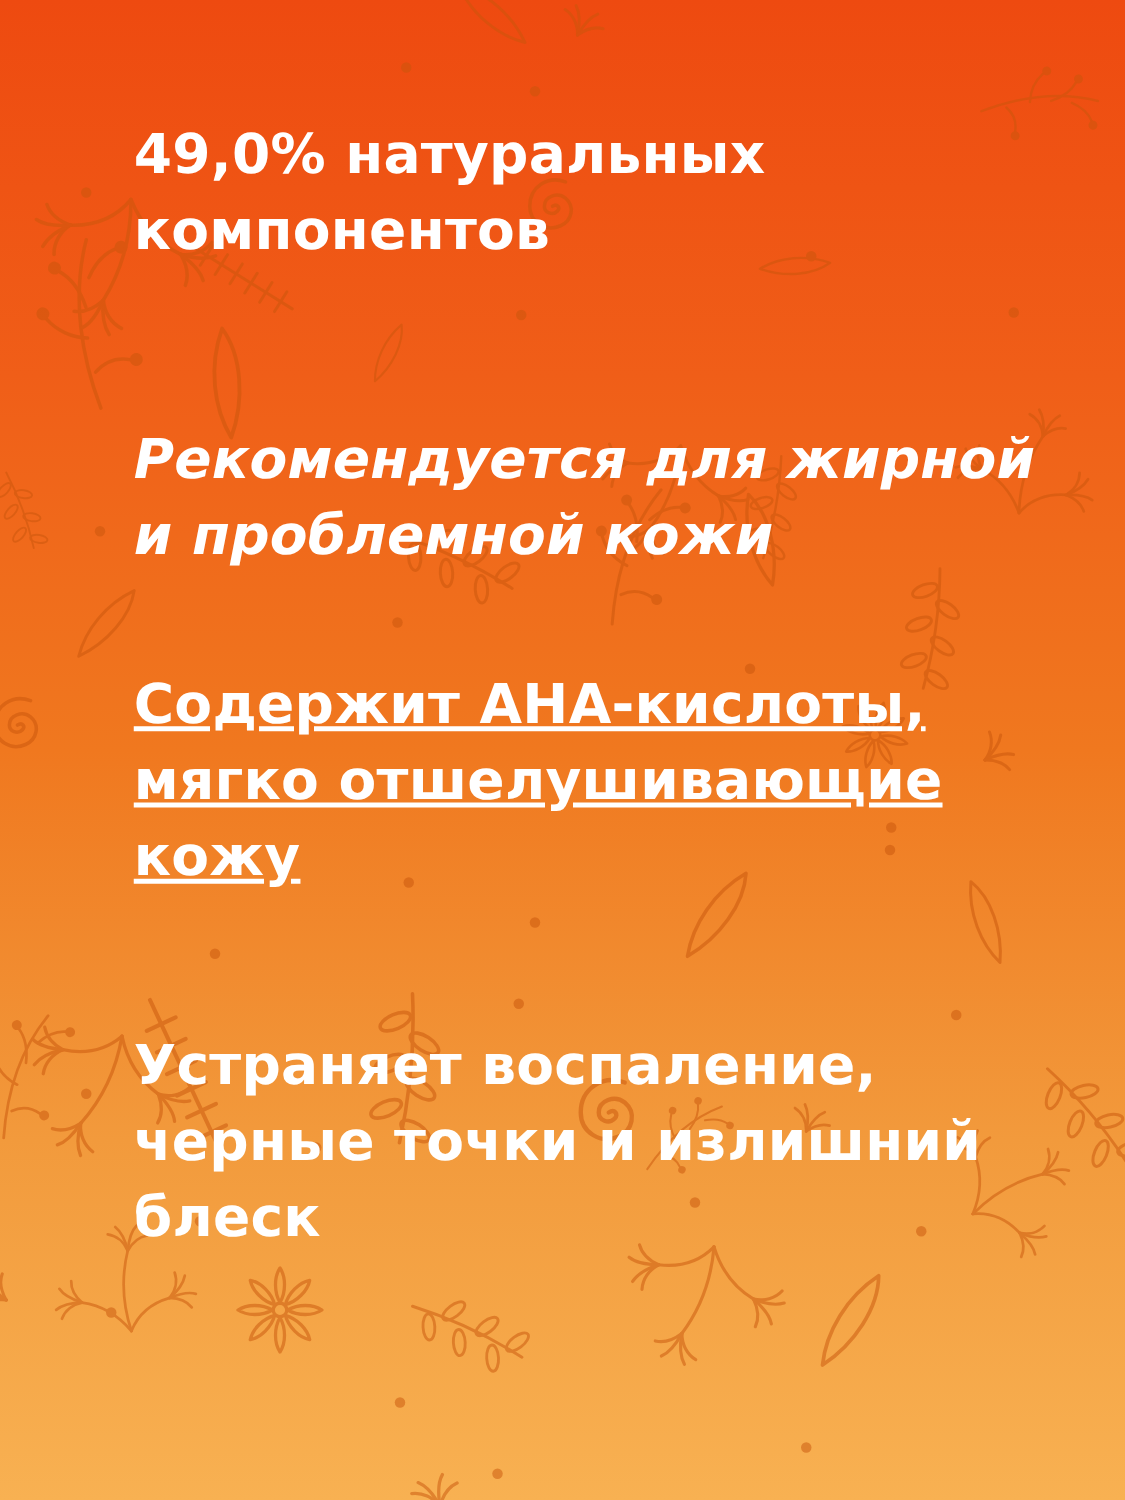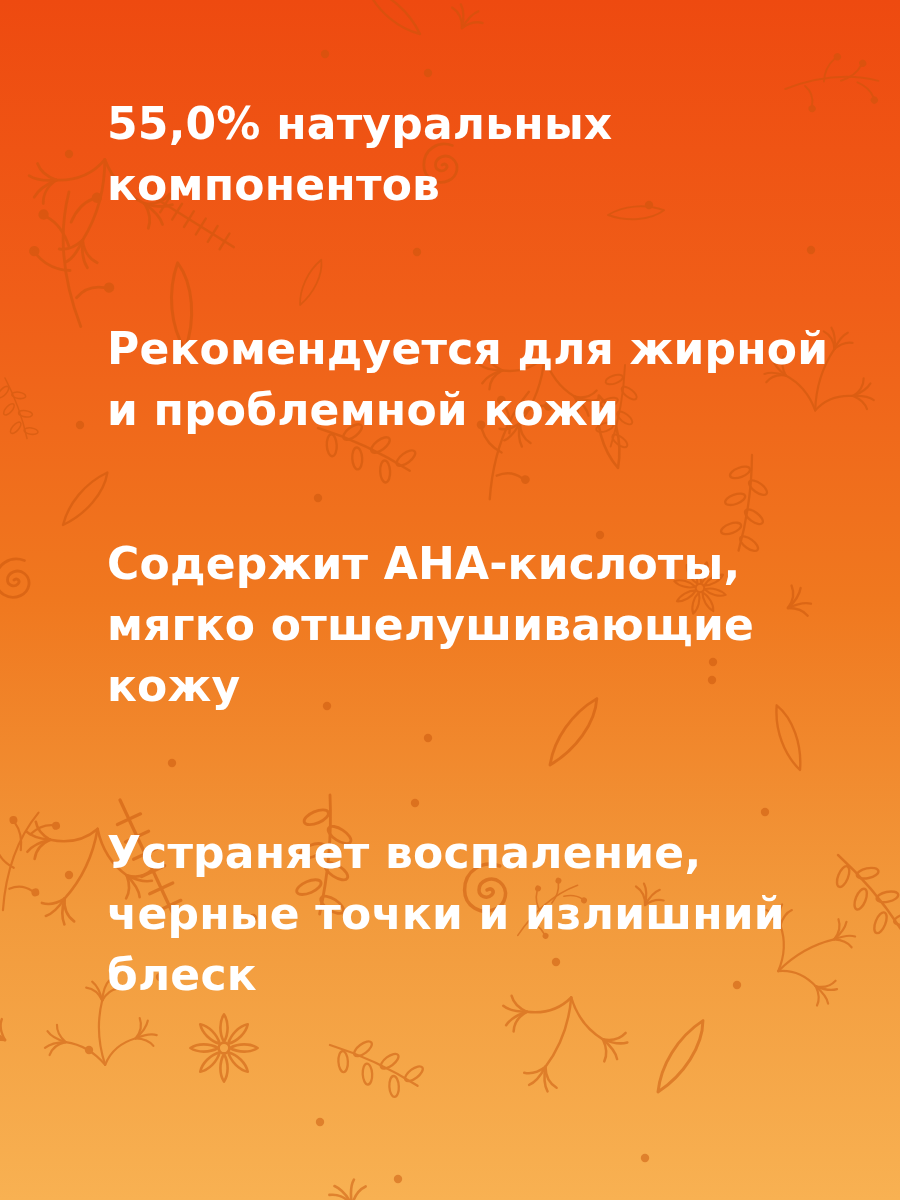--- a/index.html
+++ b/index.html
@@ -25,22 +25,22 @@
     stroke-linecap: round; stroke-linejoin: round;
   }
   .pattern .f { fill: currentColor; stroke: none; }
   .benefit {
     position: absolute; left: 107px; right: 20px; margin: 0;
     font-weight: 700; font-size: 44px; line-height: 61px;
     letter-spacing: 0.2px; color: var(--text, #FFFFFF);
     white-space: pre-line;
   }
   .b1 { top: 93px; }
-  .b2 { top: 318px; }
-  .b3 { top: 533px; }
+  .b2 { top: 337px; font-style: italic; }
+  .b3 { top: 533px; text-decoration: underline; }
   .b4 { top: 822px; }
 </style>
 </head>
 <body>
 
 <div class="card">
 
   <svg class="pattern" viewBox="0 0 900 1200" xmlns="http://www.w3.org/2000/svg" aria-hidden="true">
     <defs>
       <path id="p-leaf" d="M0 0 C8 -18 26 -34 48 -40 C42 -22 22 -6 0 0 Z"></path>
@@ -174,21 +174,21 @@
       <use href="#p-dot" transform="translate(556 962)"></use>
       <use href="#p-dot" transform="translate(737 985)"></use>
       <use href="#p-dot" transform="translate(89 1050)"></use>
       <use href="#p-dot" transform="translate(320 1122)"></use>
       <use href="#p-dot" transform="translate(398 1179)"></use>
       <use href="#p-dot" transform="translate(645 1158)"></use>
     </g>
   </svg>
 
   <div>
-    <p class="benefit b1">55,0% натуральных
+    <p class="benefit b1">49,0% натуральных
 компонентов</p>
     <p class="benefit b2">Рекомендуется для жирной
 и проблемной кожи</p>
     <p class="benefit b3">Содержит АНА-кислоты,
 мягко отшелушивающие
 кожу</p>
     <p class="benefit b4">Устраняет воспаление,
 черные точки и излишний
 блеск</p>
   </div>

